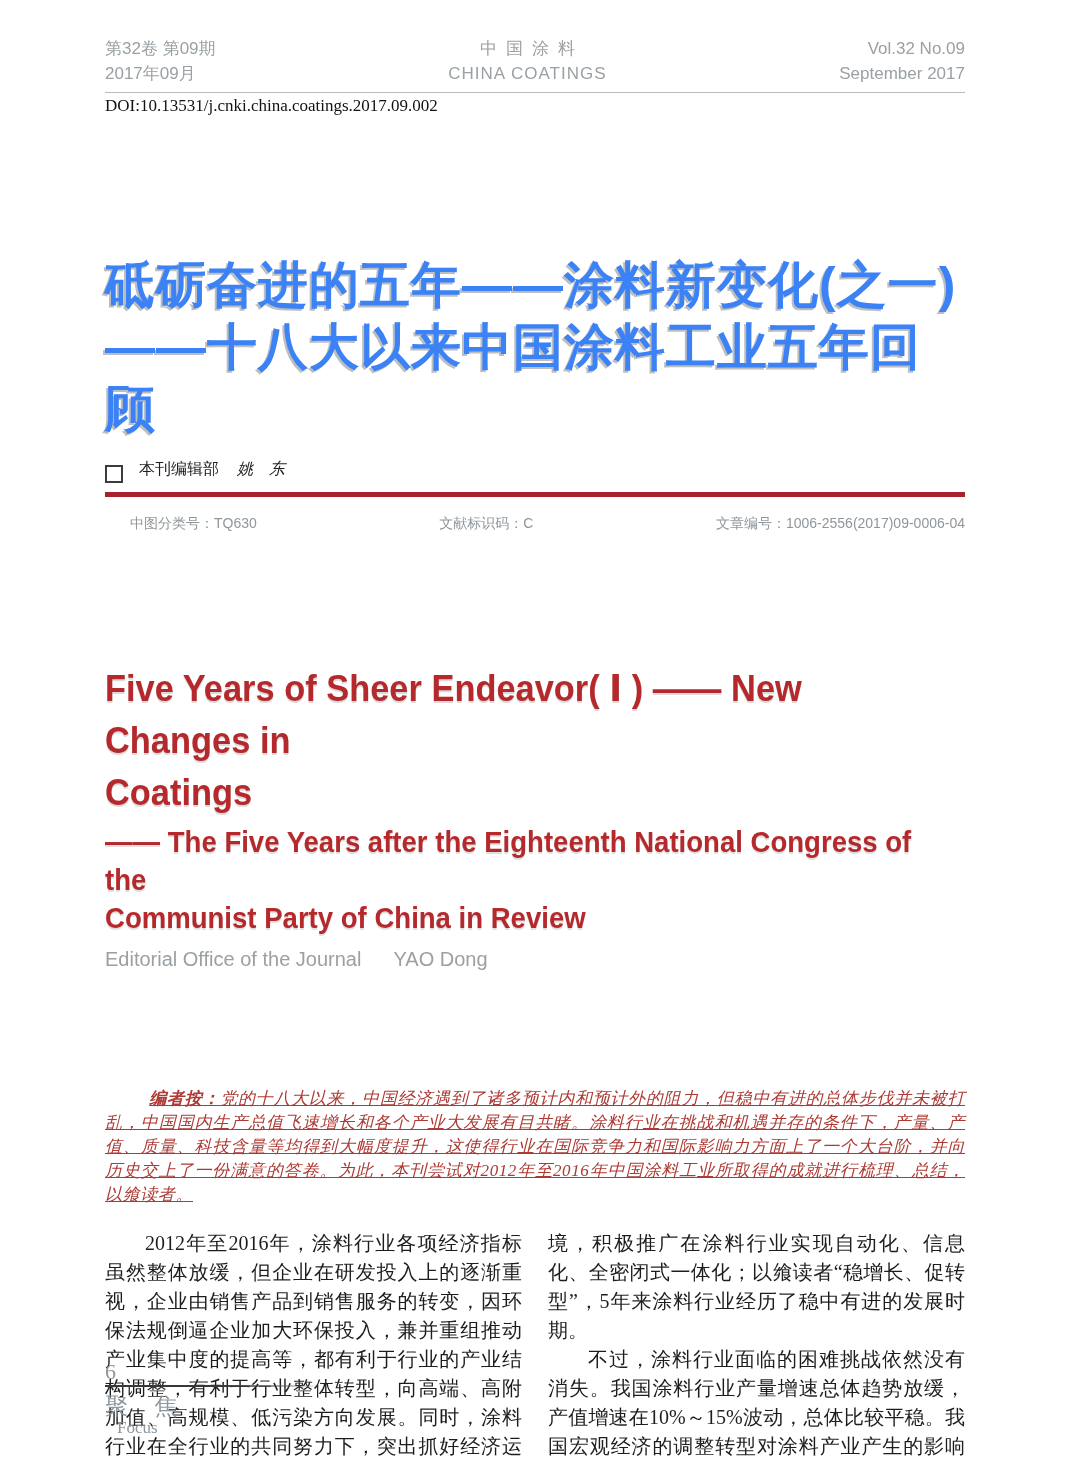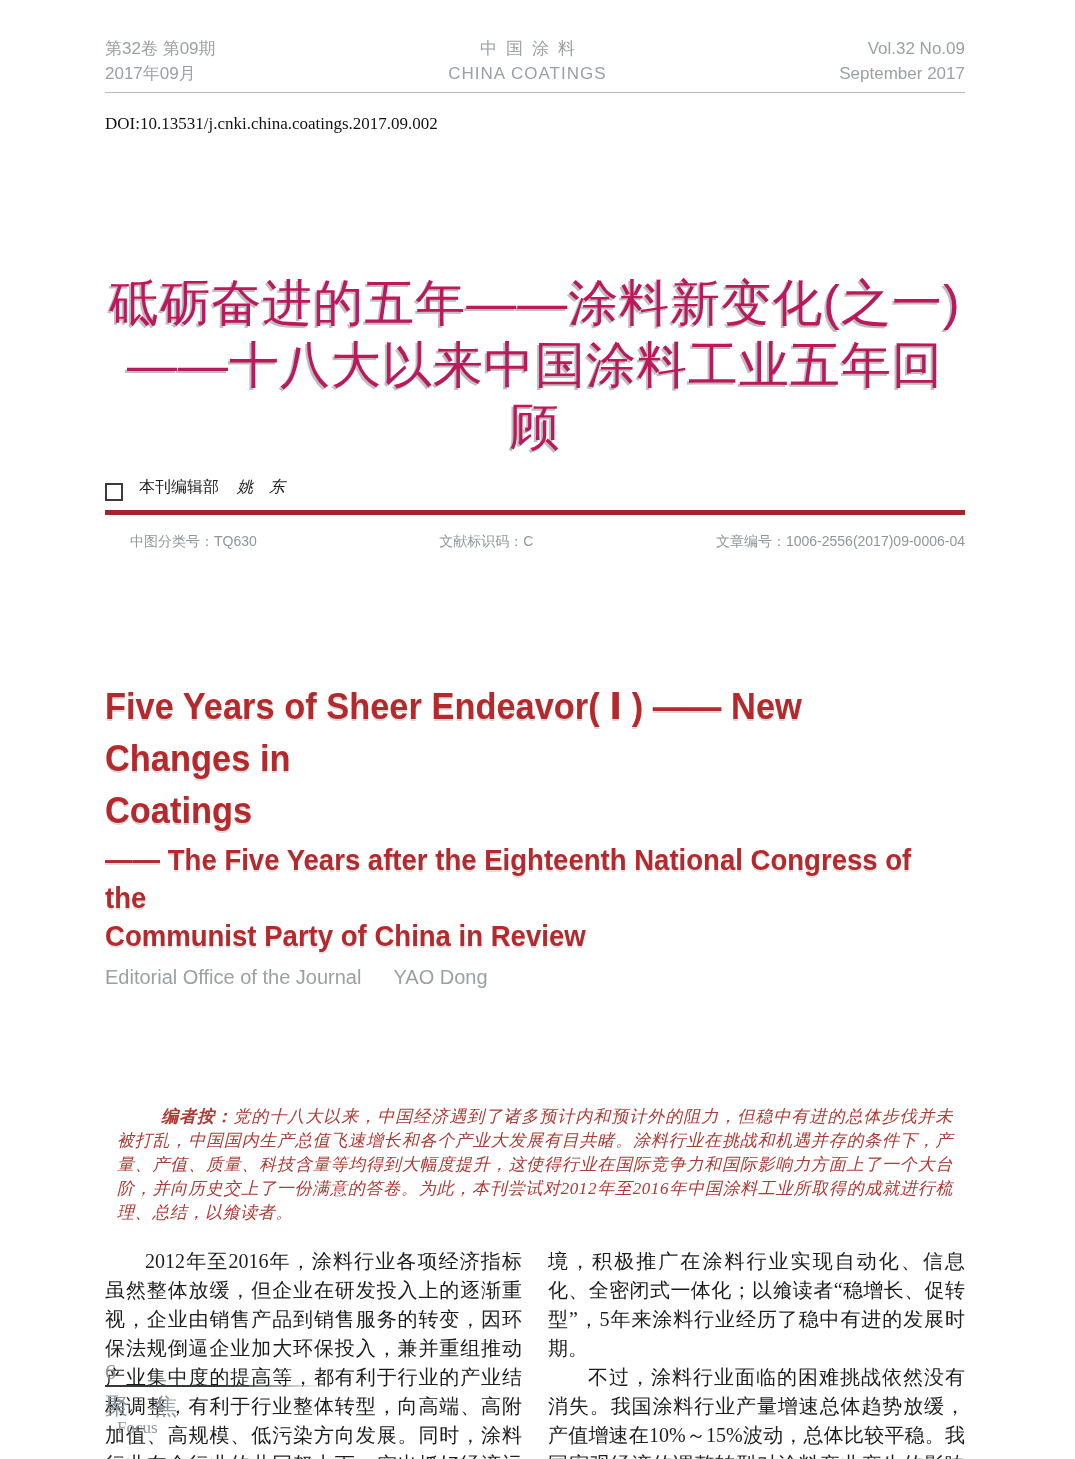--- a/index.html
+++ b/index.html
@@ -25,35 +25,34 @@
     color: #9aa0a4;
     font-size: 17px;
     line-height: 25px;
   }
   .mast-left { text-align: left; }
   .mast-center { text-align: center; }
   .mast-right { text-align: right; }
   .journal-cn { letter-spacing: 9px; text-indent: 9px; }
   .journal-en { letter-spacing: 1px; }
   .doi {
-    margin-top: 21px;
+    margin-top: 3px;
     font-family: "Liberation Serif", "DejaVu Serif", serif;
     font-size: 17px;
     color: #121212;
   }
   
   .title-cn {
     margin: 138px 0 0 0;
-    color: #be185d;
-    font-weight: 400;
+    color: #3b82f6;
+    font-weight: 700;
     font-size: 50px;
     line-height: 62px;
     letter-spacing: 1px;
     text-shadow: -2px 2px 0 rgba(110,110,110,0.45);
-    text-align: center;
   }
   
   .authors {
     margin-top: 15px;
     display: flex;
     align-items: flex-end;
     font-size: 16px;
     line-height: 28px;
     color: #1e1e1e;
   }
@@ -113,21 +112,21 @@
   .editor-note {
     margin-top: 116px;
     color: #ad3a34;
     font-style: italic;
     font-family: "Liberation Serif", "DejaVu Serif", serif;
     font-size: 17px;
     line-height: 24px;
     letter-spacing: 0.6px;
     text-align: justify;
   }
-  .editor-note p { margin: 12px; text-indent: 2.6em; }
+  .editor-note p { margin: 0; text-indent: 2.6em; text-decoration: underline; }
   .editor-note .note-label { font-weight: bold; }
   
   .body-columns {
     margin-top: 22px;
     display: flex;
     gap: 26px;
     font-family: "Liberation Serif", "DejaVu Serif", serif;
     font-size: 20px;
     line-height: 29px;
     color: #1d1d1d;

